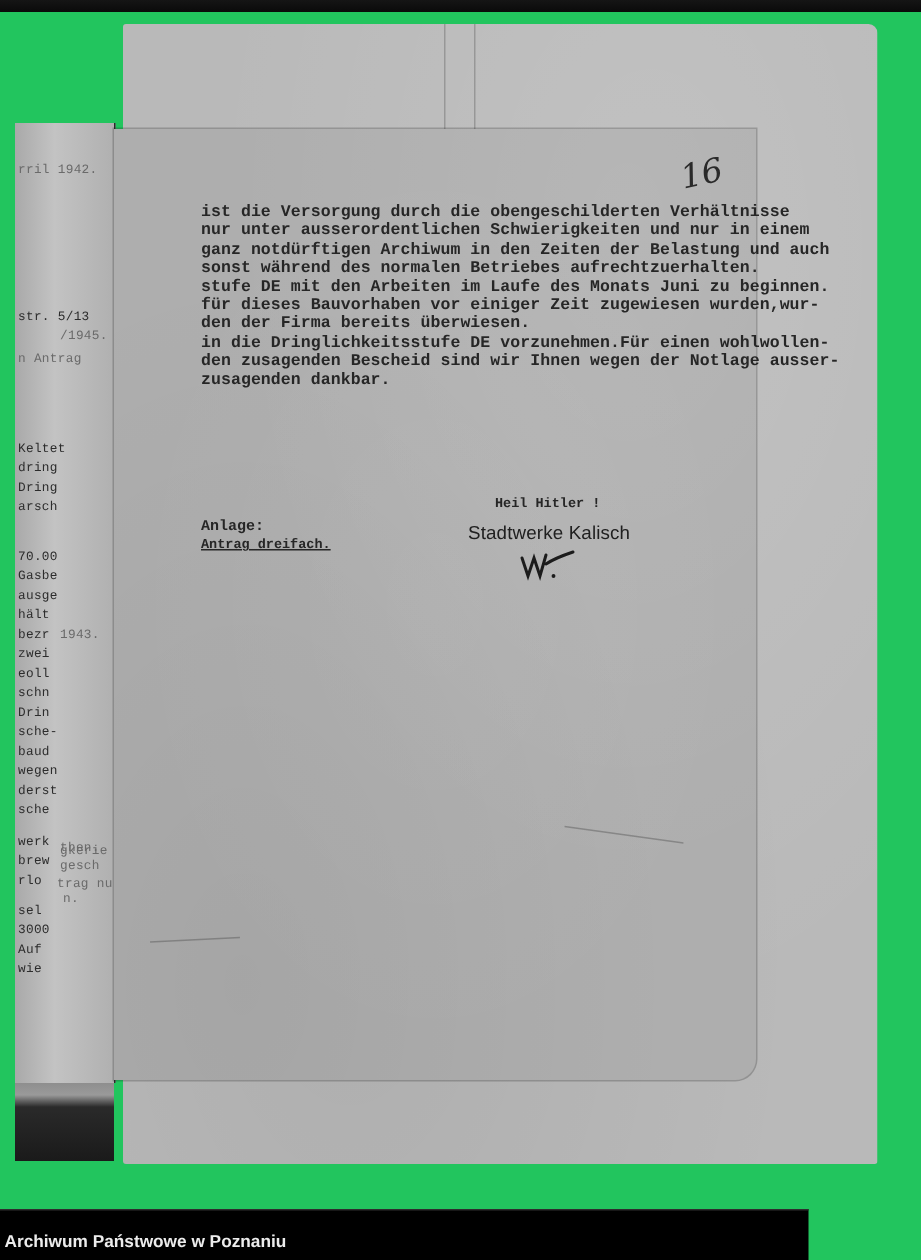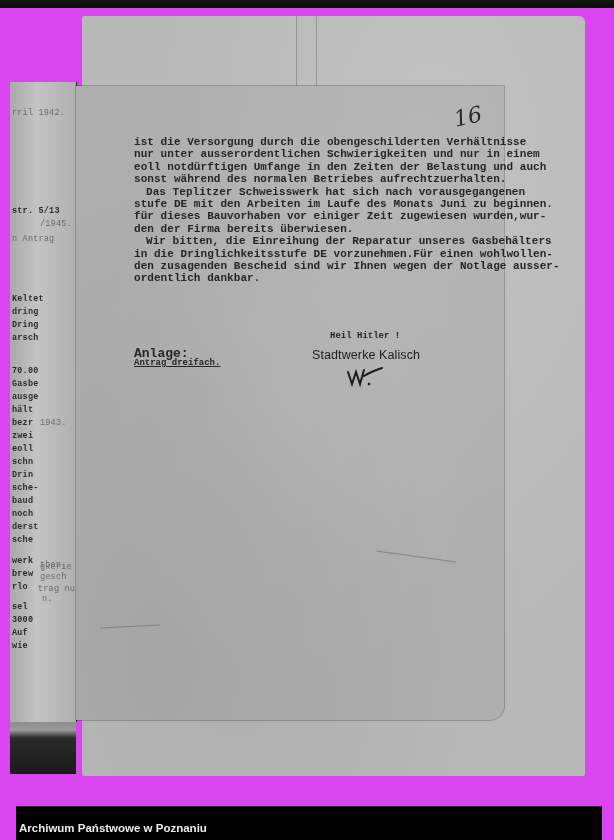--- a/index.html
+++ b/index.html
@@ -11,21 +11,21 @@
       width: 614px;
       height: 840px;
       position: relative;
       overflow: hidden;
       font-family: "Liberation Mono", "DejaVu Sans Mono", monospace;
     }
     .viewer {
       position: absolute;
       left: 0; top: 0;
       width: 614px; height: 840px;
-      background: #d946ef;
+      background: #22c55e;
     }
     .film-edge-top {
       position: absolute;
       left: 0; top: 0; width: 614px; height: 8px;
       background: linear-gradient(#151515, #0a0a0a);
     }
     
     .back-sheet {
       position: absolute;
       left: 82px; top: 16px;
@@ -48,21 +48,21 @@
       width: 66px; height: 640px;
       background: #b2b2b2;
       background-image: linear-gradient(90deg, #a9a9a9, #c3c3c3 40%, #b0b0b0);
       border-right: 1px solid #2a2a2a;
       overflow: hidden;
     }
     .left-sheet .strip-line {
       position: absolute;
       left: 2px;
       font-size: 8.5px;
-      font-weight: bold;
+      font-weight: normal;
       color: #2c2c2c;
       white-space: nowrap;
       letter-spacing: 0.2px;
     }
     .left-sheet .strip-line.faint {
       color: #6a6a6a;
       font-weight: normal;
     }
     .left-bottom-dark {
       position: absolute;
@@ -123,41 +123,41 @@
       letter-spacing: 0.1px;
     }
     .signature {
       position: absolute;
       left: 268px; top: 276px;
       width: 40px; height: 26px;
     }
     .enclosure-label {
       position: absolute;
       left: 58px; top: 260px;
-      font-size: 13px;
+      font-size: 10px;
       font-weight: bold;
       color: #262626;
     }
     .enclosure-text {
       position: absolute;
       left: 58px; top: 272px;
       font-size: 9px;
       font-weight: bold;
       color: #262626;
       text-decoration: underline;
     }
     .scratch {
       position: absolute;
       height: 1px;
       background: rgba(60,60,60,0.35);
     }
     .footer-bar {
       position: absolute;
-      left: 16px; top: 806px;
-      width: 586px; height: 34px;
+      left: 0; top: 806px;
+      width: 539px; height: 34px;
       background: #000;
       border-top: 1px solid #2e2e2e;
       text-decoration: underline;
     }
     .archive-label {
       position: absolute;
       left: 3px; top: 15px;
       font-family: "Liberation Sans", sans-serif;
       font-weight: bold;
       font-size: 11.5px;
@@ -189,21 +189,21 @@
     <span class="strip-line" style="top:310px">ausge</span>
     <span class="strip-line" style="top:323px">hält</span>
     <span class="strip-line" style="top:336px">bezr</span>
     <span class="strip-line faint" style="top:336px;left:30px">1943.</span>
     <span class="strip-line" style="top:349px">zwei</span>
     <span class="strip-line" style="top:362px">eoll</span>
     <span class="strip-line" style="top:375px">schn</span>
     <span class="strip-line" style="top:388px">Drin</span>
     <span class="strip-line" style="top:401px">sche-</span>
     <span class="strip-line" style="top:414px">baud</span>
-    <span class="strip-line" style="top:427px">noch</span>
+    <span class="strip-line" style="top:427px">wegen</span>
     <span class="strip-line" style="top:440px">derst</span>
     <span class="strip-line" style="top:453px">sche</span>
     <span class="strip-line faint" style="top:480px;left:30px">gkerie</span>
     <span class="strip-line" style="top:474px">werk</span>
     <span class="strip-line faint" style="top:478px;left:30px">then.</span>
     <span class="strip-line" style="top:487px">brew</span>
     <span class="strip-line faint" style="top:490px;left:30px">gesch</span>
     <span class="strip-line faint" style="top:502px;left:28px">trag nu</span>
     <span class="strip-line" style="top:500px">rlo</span>
     <span class="strip-line faint" style="top:512px;left:32px">n.</span>
@@ -213,30 +213,28 @@
     <span class="strip-line" style="top:559px">wie</span>
   </div>
   <div class="left-bottom-dark"></div>
 
   <div class="front-sheet">
     <div class="page-number">16</div>
 
     <div class="body-text">
       <span class="line">ist die Versorgung durch die obengeschilderten Verhältnisse</span>
       <span class="line">nur unter ausserordentlichen Schwierigkeiten und nur in einem</span>
-      <span class="line">eoll notdürftigen Umfange in den Zeiten der Belastung und auch</span>
+      <span class="line">ganz notdürftigen Archiwum in den Zeiten der Belastung und auch</span>
       <span class="line">sonst während des normalen Betriebes aufrechtzuerhalten.</span>
-      <span class="line indent">Das Teplitzer Schweisswerk hat sich nach vorausgegangenen</span>
       <span class="line">stufe DE mit den Arbeiten im Laufe des Monats Juni zu beginnen.</span>
       <span class="line">für dieses Bauvorhaben vor einiger Zeit zugewiesen wurden,wur-</span>
       <span class="line">den der Firma bereits überwiesen.</span>
-      <span class="line indent">Wir bitten, die Einreihung der Reparatur unseres Gasbehälters</span>
       <span class="line">in die Dringlichkeitsstufe DE vorzunehmen.Für einen wohlwollen-</span>
       <span class="line">den zusagenden Bescheid sind wir Ihnen wegen der Notlage ausser-</span>
-      <span class="line">ordentlich dankbar.</span>
+      <span class="line">zusagenden dankbar.</span>
     </div>
 
     <div class="closing">Heil Hitler !</div>
     <div class="stamp">Stadtwerke Kalisch</div>
     <svg class="signature" viewBox="0 0 40 26">
       <path d="M4 10 L8 22 L12 10 L16 22 L20 8 M20 14 C26 10 32 8 38 6" stroke="#1c1c1c" stroke-width="2" fill="none" stroke-linecap="round"></path>
       <circle cx="25" cy="22" r="1.3" fill="#1c1c1c"></circle>
     </svg>
 
     <div class="enclosure-label">Anlage:</div>

